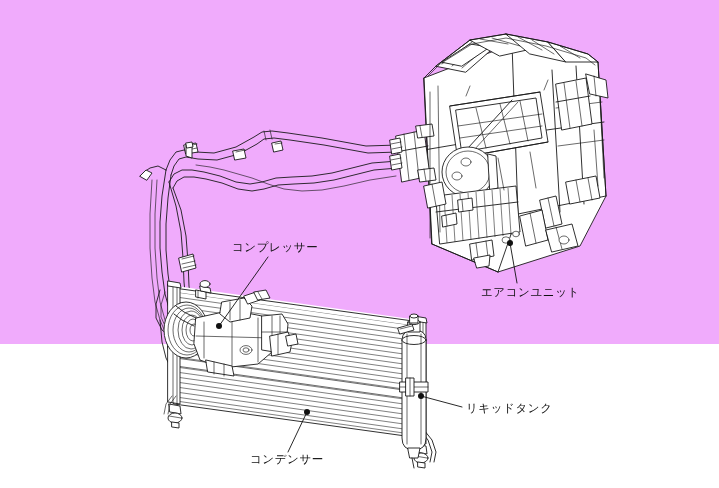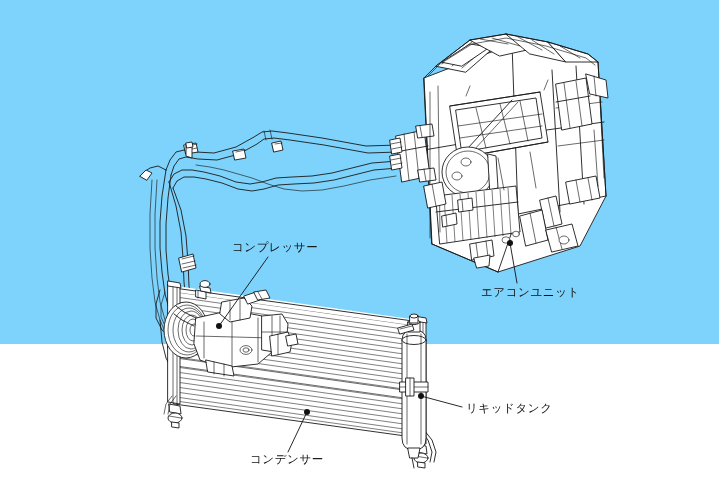--- a/index.html
+++ b/index.html
@@ -10,21 +10,21 @@
   body {
     width: 719px;
     height: 488px;
     font-family: "DejaVu Sans", sans-serif;
     overflow: hidden;
   }
   #diagram-root {
     position: relative;
     width: 719px;
     height: 344px;
-    background: #7dd3fc;
+    background: #f0abfc;
   }
   svg.canvas {
     position: absolute;
     top: 0;
     left: 0;
     width: 719px;
     height: 488px;
   }
   
   .ln {

